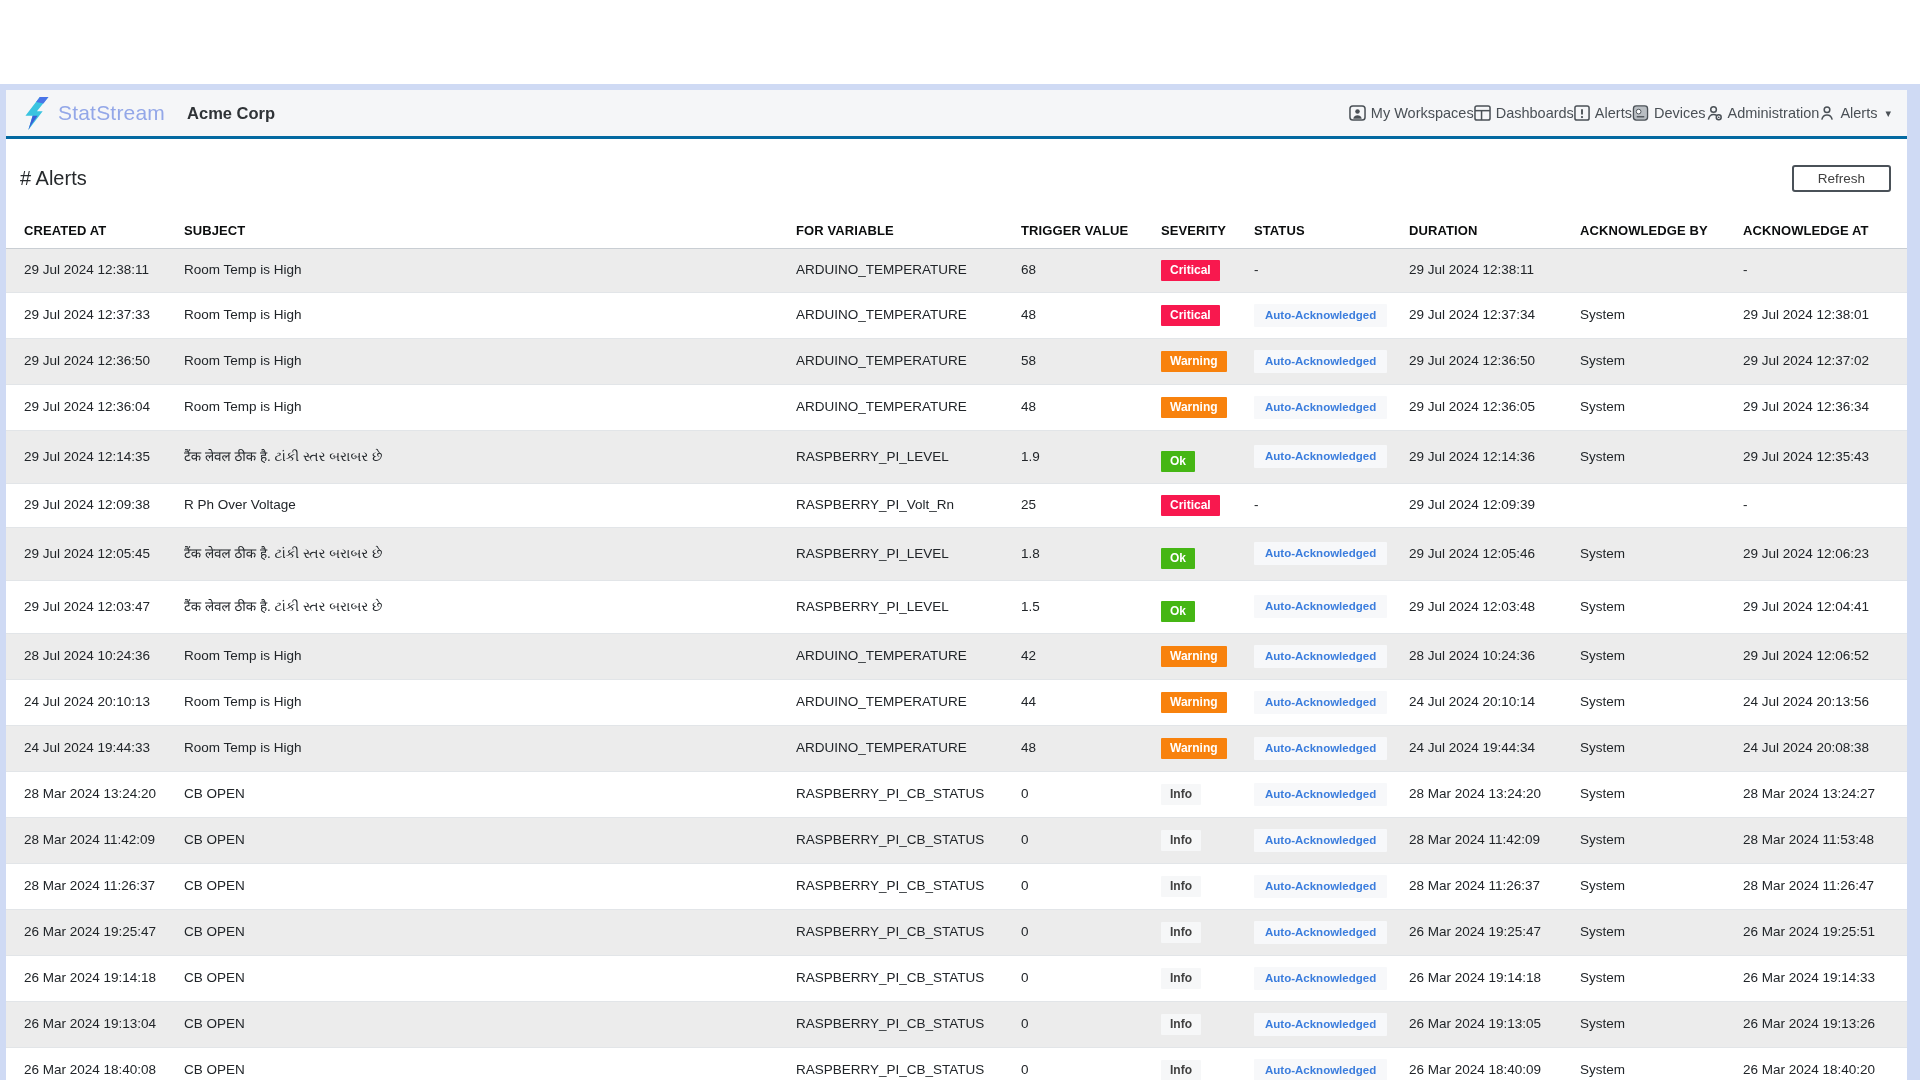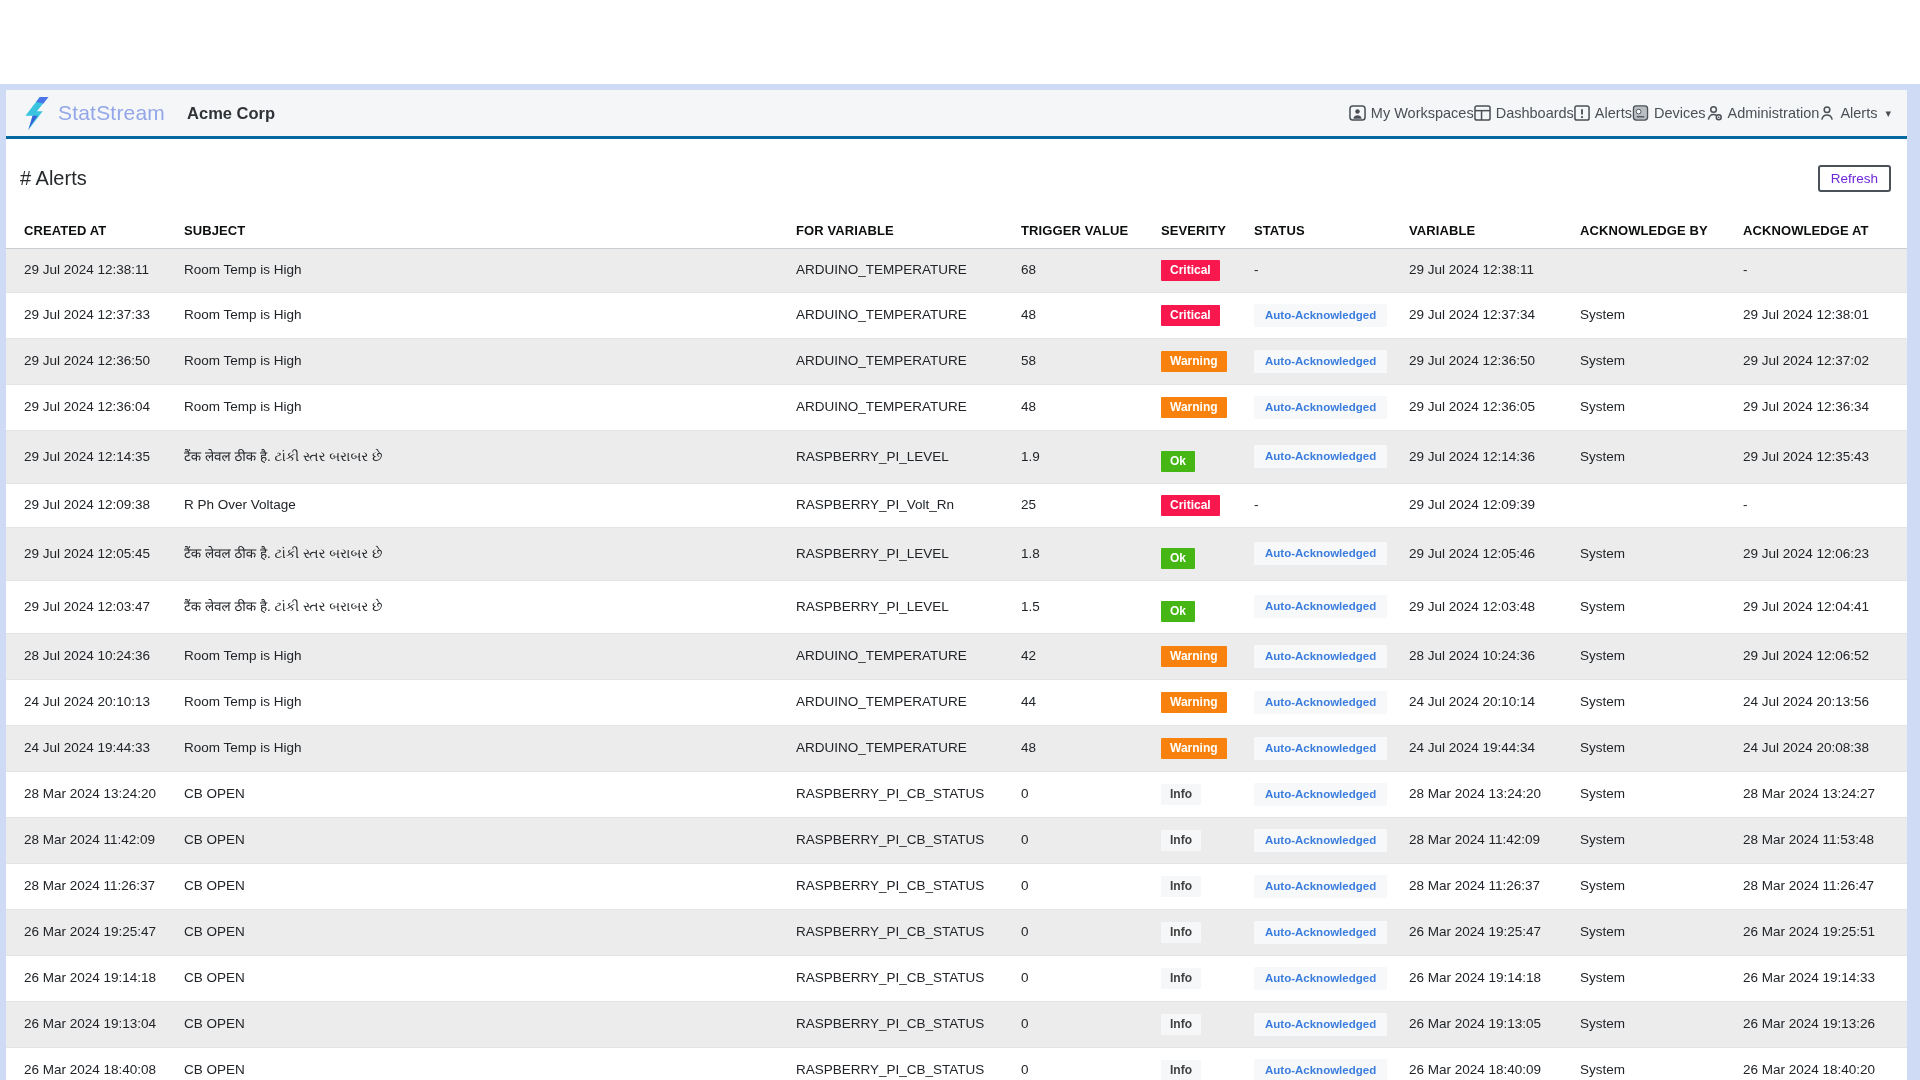--- a/index.html
+++ b/index.html
@@ -37,23 +37,23 @@
   .caret { font-size:11px; margin-left:3px; color:#4a5056; }
 
   
   .page-head {
     display:flex; align-items:center; justify-content:space-between;
     padding:15px 16px 10px 14px;
   }
   .page-title { font-size:20px; font-weight:500; color:#26292c; }
   .refresh-btn {
     font-family:"Liberation Sans", sans-serif;
-    font-size:13.5px; color:#6d28d9;
+    font-size:13.5px; color:#404040;
     background:#fff; border:2px solid #4a5158; border-radius:3px;
-    padding:4px 11px; cursor:pointer;margin-left:42px;
+    padding:4px 24px; cursor:pointer;margin-left:42px;
   }
 
   
   table { width:100%; border-collapse:collapse; table-layout:fixed; }
   thead th {
     text-align:left; font-size:13px; font-weight:700; color:#0b0d0e;
     padding:9px 8px 10px 8px; letter-spacing:0.1px;
     border-bottom:1px solid #c9ced3; background:#fff;
     white-space:nowrap; overflow:hidden;
   }
@@ -182,21 +182,21 @@
         <col>
     </colgroup>
     <thead>
         <tr>
           <th>CREATED AT</th>
           <th>SUBJECT</th>
           <th>FOR VARIABLE</th>
           <th>TRIGGER VALUE</th>
           <th>SEVERITY</th>
           <th>STATUS</th>
-          <th>VARIABLE</th>
+          <th>DURATION</th>
           <th>ACKNOWLEDGE BY</th>
           <th>ACKNOWLEDGE AT</th>
         </tr>
       </thead>
     <tbody>
         <tr>
           <td>29 Jul 2024 12:38:11</td>
           <td>Room Temp is High</td>
           <td>ARDUINO_TEMPERATURE</td>
           <td>68</td>

